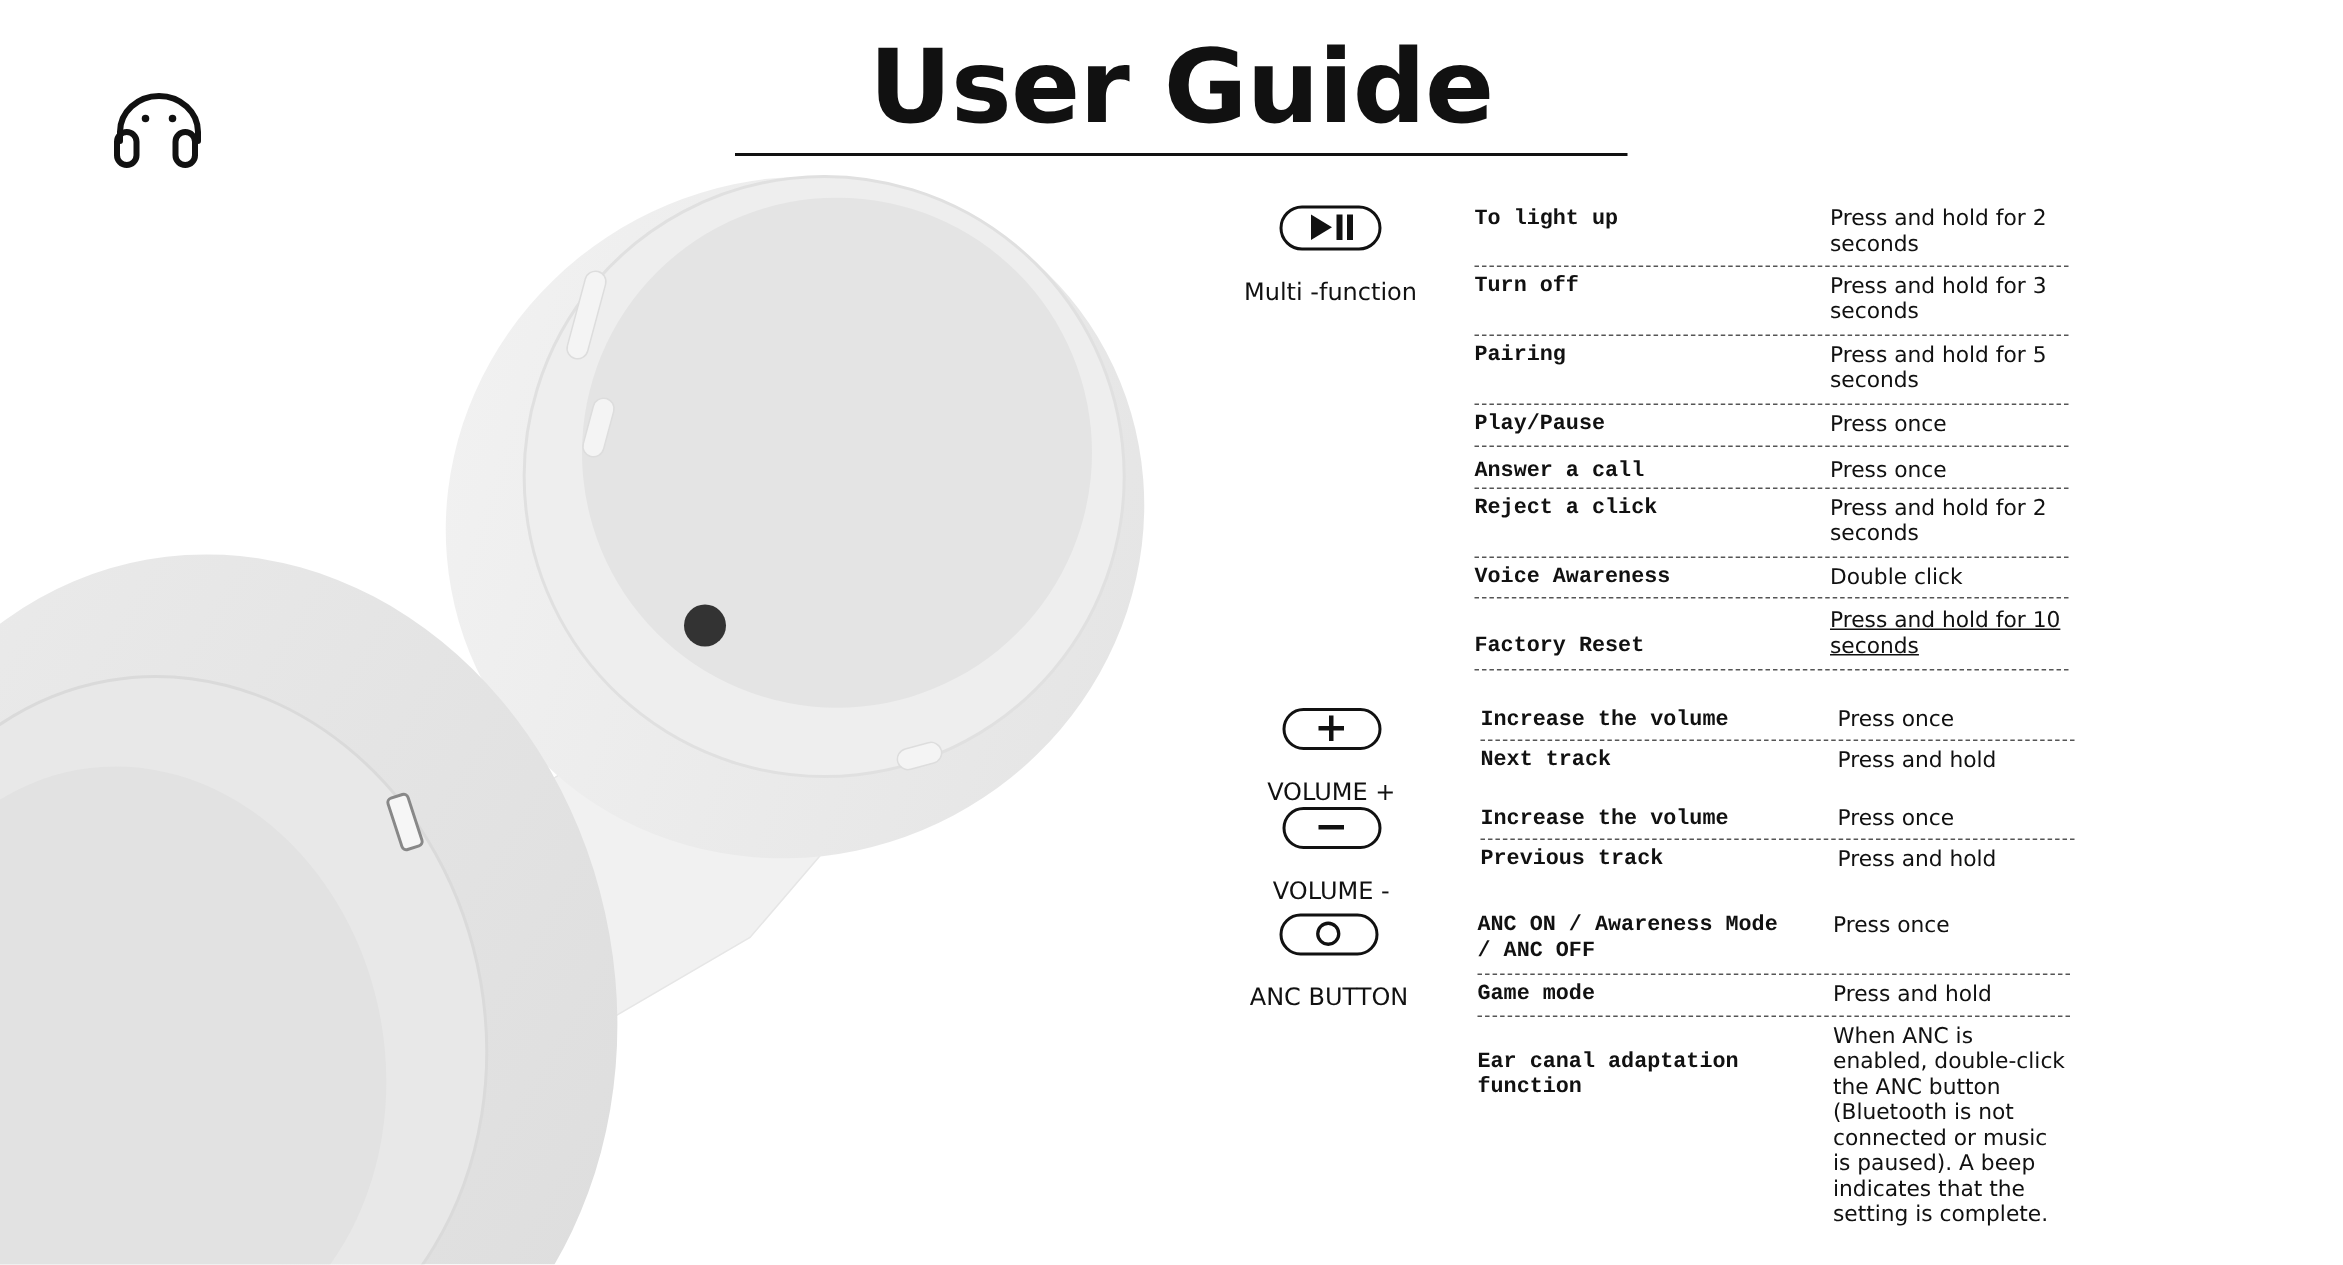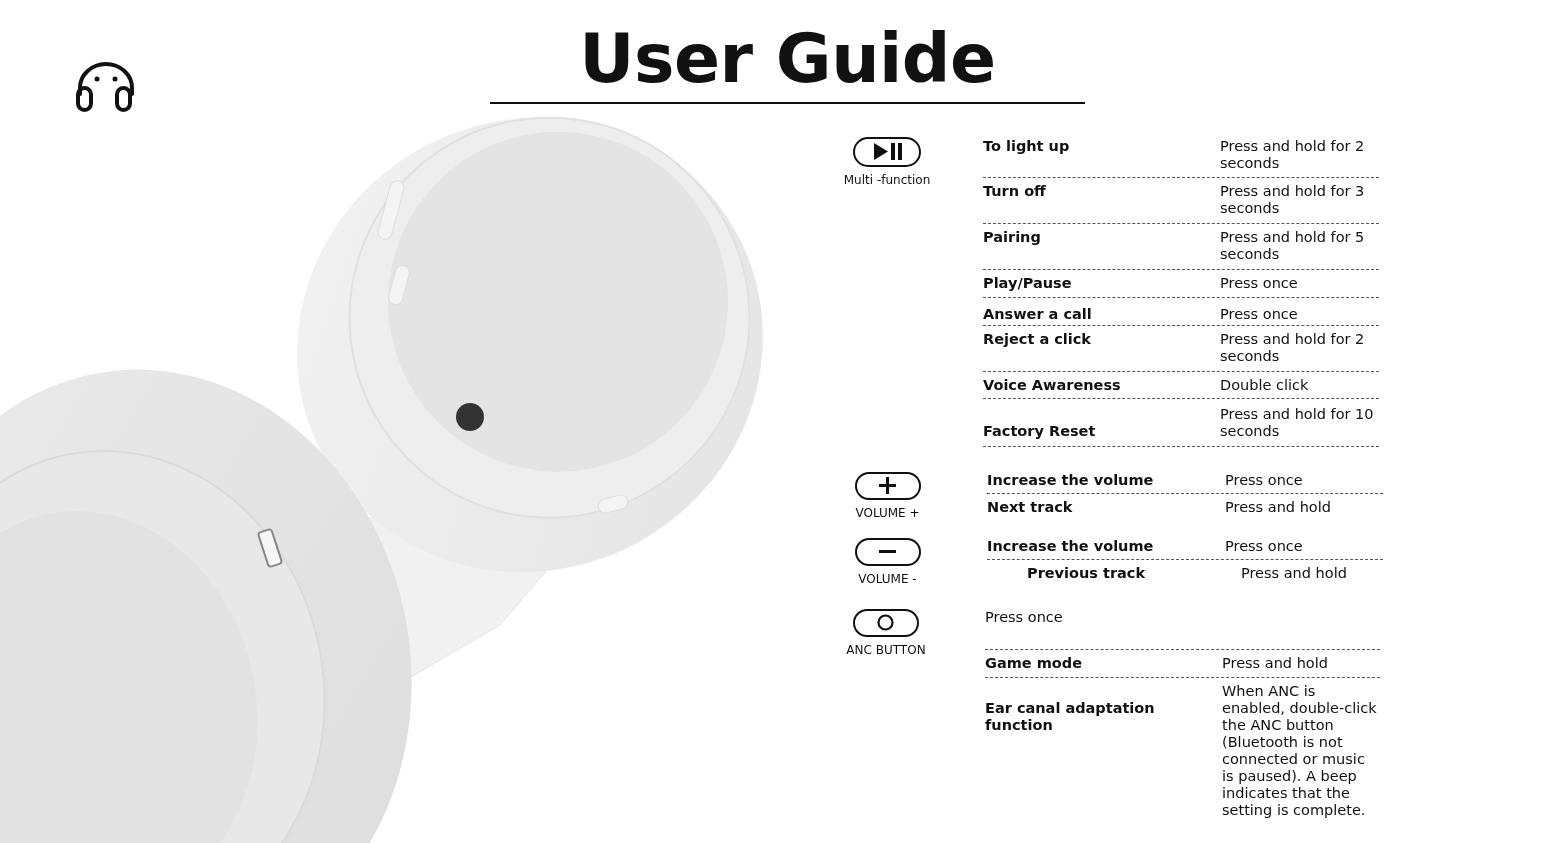--- a/index.html
+++ b/index.html
@@ -15,26 +15,26 @@
   }
   .title-rule { position:absolute; left:490px; top:102px; width:595px; height:2px; background:#111; }
 
   .product { position:absolute; left:0; top:105px; width:800px; height:738px; }
 
   .btn-group { position:absolute; text-align:center; }
   .btn-shape {
     display:block; margin:0 auto; border:2.5px solid #111; border-radius:16px;
     box-sizing:border-box; position:relative;
   }
-  .btn-label { display:block; font-size:12px; margin-top:6px; white-space:nowrap; }
+  .btn-label { display:block; font-size:16px; margin-top:18px; white-space:nowrap; }
 
   .table { position:absolute; font-size:14.5px; line-height:17px; }
   .row { display:flex; border-bottom:1px dashed #555; box-sizing:border-box; }
   .row.noline { border-bottom:none; }
-  .c1 { font-weight:bold; box-sizing:border-box; }
+  .c1 { font-weight:bold; box-sizing:border-box;font-family:Liberation Mono, monospace; }
   .c2 { box-sizing:border-box; }
 </style>
 </head>
 <body>
 
 <svg class="logo" viewBox="0 0 64 56">
   <path d="M6 36 V30 A26 24 0 0 1 58 30 V36" fill="none" stroke="#111" stroke-width="4" stroke-linecap="round"></path>
   <rect x="4" y="30" width="13" height="22" rx="6.5" fill="none" stroke="#111" stroke-width="4"></rect>
   <rect x="43" y="30" width="13" height="22" rx="6.5" fill="none" stroke="#111" stroke-width="4"></rect>
   <circle cx="23" cy="21" r="2.5" fill="#111"></circle>
@@ -111,21 +111,21 @@
   <div class="row" style="height:46px; padding-top:5px;">
     <div class="c1" style="width:237px;">Reject a click</div>
     <div class="c2" style="width:159px;">Press and hold for 2 seconds</div>
   </div>
   <div class="row" style="height:27px; padding-top:5px;">
     <div class="c1" style="width:237px;">Voice Awareness</div>
     <div class="c2" style="width:159px;">Double click</div>
   </div>
   <div class="row" style="height:48px; padding-top:5px; align-items:flex-end; padding-bottom:6px;">
     <div class="c1" style="width:237px;">Factory Reset</div>
-    <div class="c2" style="width:159px;">Press and hold for 10 seconds</div>
+    <div class="c2" style="width:159px;text-decoration:underline;">Press and hold for 10 seconds</div>
   </div>
 </div>
 
 <div class="btn-group" style="left:830px; top:472px; width:115px;">
   <span class="btn-shape" style="width:66px; height:28px;">
     <svg width="61" height="23" viewBox="0 0 61 23" style="position:absolute; left:0; top:0;">
       <rect x="22" y="10" width="17" height="3" fill="#111"></rect>
       <rect x="29" y="3" width="3" height="17" fill="#111"></rect>
     </svg>
   </span>
@@ -150,37 +150,38 @@
     </svg>
   </span>
   <span class="btn-label">VOLUME -</span>
 </div>
 
 <div class="table" style="left:987px; top:537px; width:396px;">
   <div class="row" style="height:23px; padding-top:1px;">
     <div class="c1" style="width:238px;">Increase the volume</div>
     <div class="c2" style="width:158px;">Press once</div>
   </div>
-  <div class="row noline" style="height:40px; padding-top:5px;margin-left:40px;">
+  <div class="row noline" style="height:40px; padding-top:5px;">
     <div class="c1" style="width:238px;">Previous track</div>
     <div class="c2" style="width:158px;">Press and hold</div>
   </div>
 </div>
 
 <div class="btn-group" style="left:822px; top:609px; width:128px;">
   <span class="btn-shape" style="width:66px; height:28px;">
     <svg width="61" height="23" viewBox="0 0 61 23" style="position:absolute; left:0; top:0;">
       <circle cx="30.5" cy="11.5" r="7" fill="none" stroke="#111" stroke-width="2.2"></circle>
     </svg>
   </span>
   <span class="btn-label">ANC BUTTON</span>
 </div>
 
 <div class="table" style="left:985px; top:608px; width:395px;">
   <div class="row" style="height:42px; padding-top:1px;">
+    <div class="c1" style="width:237px; padding-right:20px;">ANC ON / Awareness Mode / ANC OFF</div>
     <div class="c2" style="width:158px;">Press once</div>
   </div>
   <div class="row" style="height:28px; padding-top:5px;">
     <div class="c1" style="width:237px;">Game mode</div>
     <div class="c2" style="width:158px;">Press and hold</div>
   </div>
   <div class="row noline" style="height:150px; padding-top:5px;">
     <div class="c1" style="width:237px; padding-top:17px;">Ear canal adaptation function</div>
     <div class="c2" style="width:158px;">When ANC is enabled, double-click the ANC button (Bluetooth is not connected or music is paused). A beep indicates that the setting is complete.</div>
   </div>

